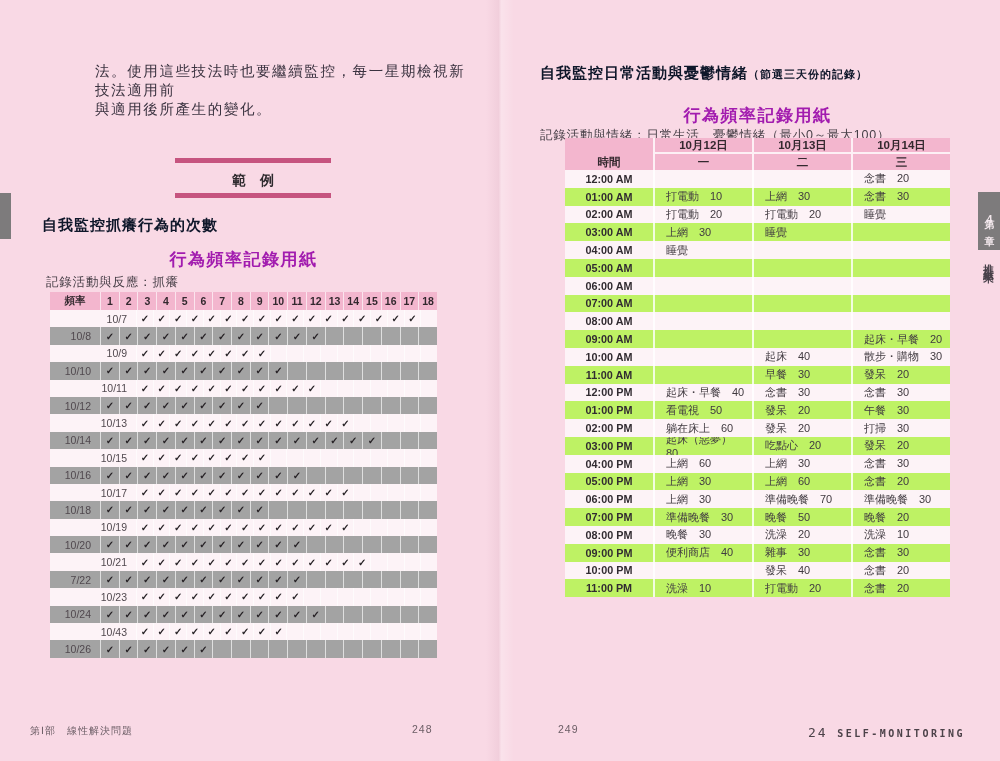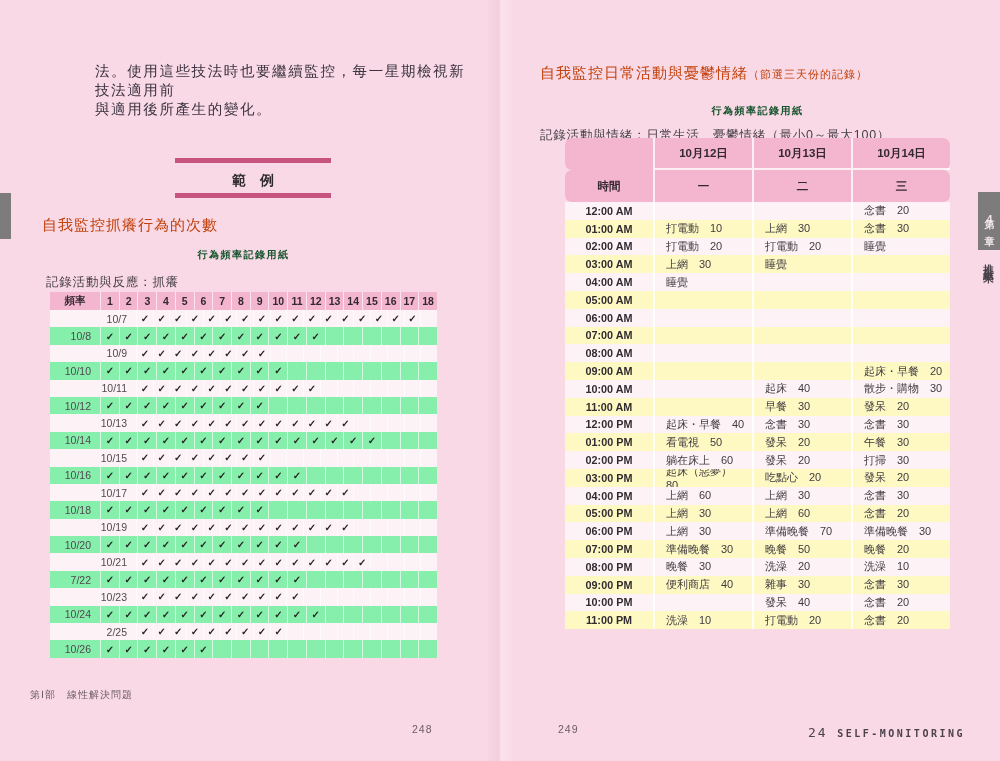--- a/index.html
+++ b/index.html
@@ -18,62 +18,62 @@
     position:absolute; left:95px; width:380px; font-family:"Liberation Serif", serif;
     font-size:14.5px; letter-spacing:1.6px; color:#3b3340;
   }
   .example-box { position:absolute; left:175px; top:158px; width:156px; }
   .example-bar { height:5px; background:#c6547f; }
   .example-label {
     text-align:center; font-weight:bold; font-size:14px; letter-spacing:5px;
     color:#2e2a2e; padding:9px 0 3px 5px;
   }
   .section-heading {
-    position:absolute; font-weight:normal; font-size:15px; color:#c2410c; letter-spacing:1px;
+    position:absolute; font-weight:bold; font-size:15px; color:#0f172a; letter-spacing:1px;
   }
   .sheet-title {
-    position:absolute; font-weight:bold; font-size:10px; color:#14532d;
+    position:absolute; font-weight:bold; font-size:17px; color:#a21caf;
     letter-spacing:1.5px; text-align:center;
   }
   .record-label { position:absolute; font-size:12.5px; color:#463e46; letter-spacing:0.8px; }
 
   
   .freq-table { position:absolute; left:50px; top:292px; width:387px; }
   .f-row { display:flex; height:17.4px; }
   .f-row.f-header { height:18px; background:#f3b6ce; font-weight:bold; }
   .f-row.r-white { background:#fdf3f7;padding-left:36px; }
-  .f-row.r-pink  { background:#86efac;justify-content:space-between; }
+  .f-row.r-pink  { background:#a3a3a3;justify-content:space-between; }
   .f-cell {
     flex:1; display:flex; align-items:center; justify-content:center;
     font-size:10.5px; color:#3a3a3a; border-left:1px solid rgba(255,255,255,0.65);
     overflow:hidden;
   }
   .f-cell.first { flex:0 0 50px; border-left:none; }
   .f-header .f-cell { color:#33282e; }
   .f-date { justify-content:flex-end; padding-right:9px; box-sizing:border-box; color:#50484e; }
   .f-check { font-weight:bold; color:#241f23; font-size:10px; }
 
   
   .act-table { position:absolute; left:565px; top:138px; width:385px; }
   .a-row { display:flex; height:17.8px; }
-  .a-row.a-h { height:32px; background:#f3b6ce; font-weight:bold;border-radius:7px; }
+  .a-row.a-h { height:16px; background:#f3b6ce; font-weight:bold; }
   .a-row.r-white { background:#fdf3f7; }
-  .a-row.r-pink  { background:#fef9c3; }
+  .a-row.r-pink  { background:#bef264; }
   .a-cell {
     display:flex; align-items:center; font-size:11px; color:#403a40;
     border-left:2px solid rgba(255,255,255,0.8); box-sizing:border-box; overflow:hidden;
   }
   .a-time { flex:0 0 88px; justify-content:center; font-weight:bold; color:#312b31; border-left:none; font-size:10.8px; }
   .a-data { flex:1; padding-left:11px; }
   .a-h .a-cell { justify-content:center; padding-left:0; color:#33282e; font-size:11.5px; }
   .a-h1 .a-data { border-bottom:2px solid rgba(255,255,255,0.8); }
   .a-h1 .a-time { border-bottom:none; }
 
   
-  .footer-left-part { position:absolute; left:30px; top:688px; font-size:10px; color:#6b5d65; letter-spacing:1px; }
+  .footer-left-part { position:absolute; left:30px; top:724px; font-size:10px; color:#6b5d65; letter-spacing:1px; }
   .footer-num { position:absolute; top:723px; font-size:10.5px; color:#6b5d65; letter-spacing:1px; }
   .footer-chapter {
     position:absolute; top:722px; right:35px; color:#4c4249;
     font-family:"DejaVu Sans Mono", monospace;
   }
   .footer-chapter .num { font-size:13px; letter-spacing:2px; }
   .footer-chapter .ttl { font-size:10px; letter-spacing:2.5px; font-weight:bold; }
 
   
   .chapter-tab {
@@ -502,21 +502,21 @@
           <div class="f-cell f-check">✓</div>
           <div class="f-cell f-check">✓</div>
           <div class="f-cell"></div>
           <div class="f-cell"></div>
           <div class="f-cell"></div>
           <div class="f-cell"></div>
           <div class="f-cell"></div>
           <div class="f-cell"></div>
         </div>
         <div class="f-row r-white">
-          <div class="f-cell first f-date">2/25</div>
+          <div class="f-cell first f-date">10/43</div>
           <div class="f-cell f-check">✓</div>
           <div class="f-cell f-check">✓</div>
           <div class="f-cell f-check">✓</div>
           <div class="f-cell f-check">✓</div>
           <div class="f-cell f-check">✓</div>
           <div class="f-cell f-check">✓</div>
           <div class="f-cell f-check">✓</div>
           <div class="f-cell f-check">✓</div>
           <div class="f-cell f-check">✓</div>
           <div class="f-cell"></div>

